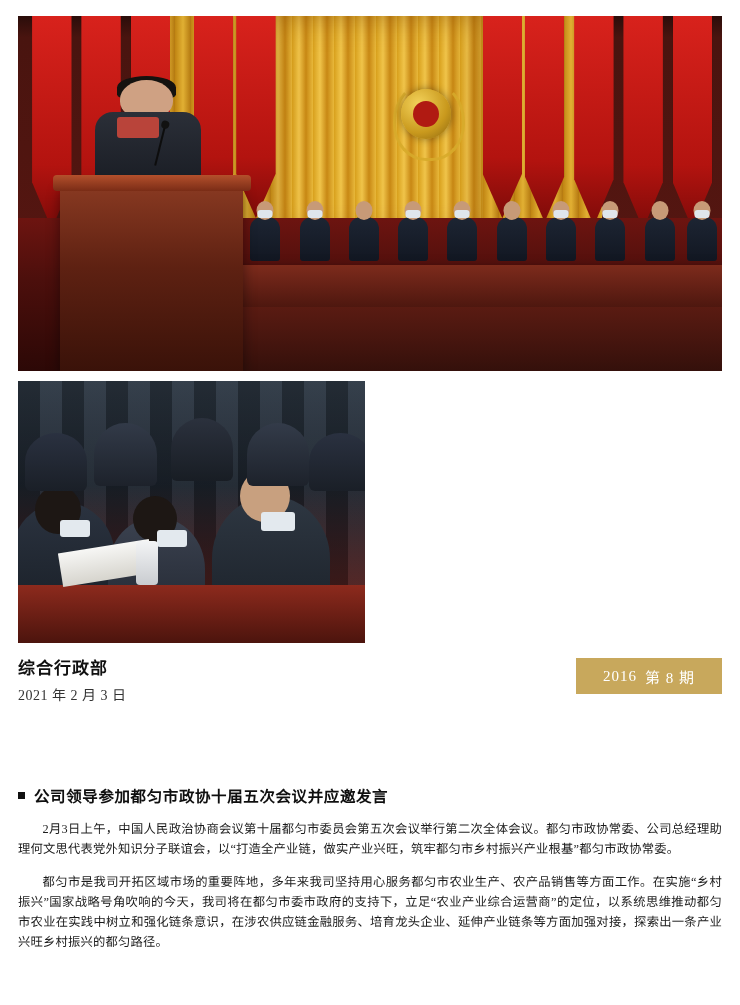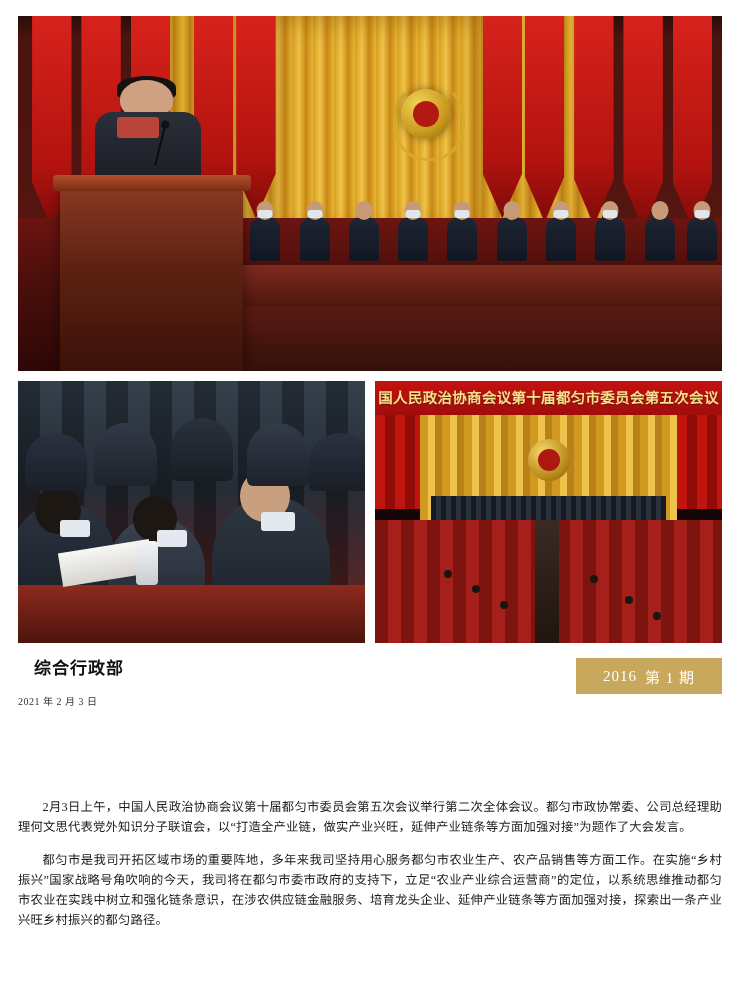--- a/index.html
+++ b/index.html
@@ -414,25 +414,24 @@
     left: 18px;
     top: 654px;
     width: 704px;
     height: 60px;
   }
   .dept {
     font-size: 17px;
     font-weight: bold;
     letter-spacing: 1px;
     color: #111;
-    margin-left: 16px;
   }
   .issue-date {
-    margin-top: 14px;
-    font-size: 10px;
+    margin-top: 5px;
+    font-size: 14px;
     color: #333;
     letter-spacing: .5px;
   }
   .issue-badge {
     position: absolute;
     right: 0;
     top: 4px;
     width: 146px;
     height: 36px;
     background: #c8a85c;
@@ -555,46 +554,32 @@
       <div class="aud-person" style="left:22%;top:16%;width:18%;height:24%;background:linear-gradient(180deg,#323a48,#1d222b);"></div>
       <div class="aud-person" style="left:44%;top:14%;width:18%;height:24%;background:linear-gradient(180deg,#2b313d,#181d24);"></div>
       <div class="aud-person" style="left:66%;top:16%;width:18%;height:24%;background:linear-gradient(180deg,#333b49,#1d222b);"></div>
       <div class="aud-person" style="left:84%;top:20%;width:18%;height:22%;background:linear-gradient(180deg,#2a3140,#1a1f27);"></div>
 
       <div class="desk-strip"></div>
       <div class="notebook"></div>
       <div class="cup"></div>
     </div>
 
-    <div class="photo-right">
-      <div class="hall-banner">国人民政治协商会议第十届都匀市委员会第五次会议</div>
-      <div class="hall-flags-l"></div>
-      <div class="hall-flags-r"></div>
-      <div class="hall-stage">
-        <div class="hall-stage-inner"></div>
-      </div>
-      <div class="hall-emblem"></div>
-      <div class="hall-people"></div>
-      <div class="hall-seats"></div>
-      <div class="hall-aisle"></div>
-      <div class="hall-head" style="left:20%;top:72%;"></div>
-      <div class="hall-head" style="left:28%;top:78%;"></div>
-      <div class="hall-head" style="left:36%;top:84%;"></div>
-      <div class="hall-head" style="left:62%;top:74%;"></div>
-      <div class="hall-head" style="left:72%;top:82%;"></div>
-      <div class="hall-head" style="left:80%;top:88%;"></div>
-    </div>
   </div>
 </div>
 
 <div class="meta">
   <div class="dept">综合行政部</div>
   <div class="issue-date">2021 年 2 月 3 日</div>
   <div class="issue-badge">
     <span>2016</span>
-    <span>第 1 期</span>
+    <span>第 8 期</span>
   </div>
 </div>
 
 <div class="article">
-  <p>2月3日上午，中国人民政治协商会议第十届都匀市委员会第五次会议举行第二次全体会议。都匀市政协常委、公司总经理助理何文思代表党外知识分子联谊会，以“打造全产业链，做实产业兴旺，延伸产业链条等方面加强对接”为题作了大会发言。</p>
+  <div class="headline">
+    <span class="bullet-square"></span>
+    <span>公司领导参加都匀市政协十届五次会议并应邀发言</span>
+  </div>
+  <p>2月3日上午，中国人民政治协商会议第十届都匀市委员会第五次会议举行第二次全体会议。都匀市政协常委、公司总经理助理何文思代表党外知识分子联谊会，以“打造全产业链，做实产业兴旺，筑牢都匀市乡村振兴产业根基”都匀市政协常委。</p>
   <p>都匀市是我司开拓区域市场的重要阵地，多年来我司坚持用心服务都匀市农业生产、农产品销售等方面工作。在实施“乡村振兴”国家战略号角吹响的今天，我司将在都匀市委市政府的支持下，立足“农业产业综合运营商”的定位，以系统思维推动都匀市农业在实践中树立和强化链条意识，在涉农供应链金融服务、培育龙头企业、延伸产业链条等方面加强对接，探索出一条产业兴旺乡村振兴的都匀路径。</p>
 </div>
 
 </body></html>

